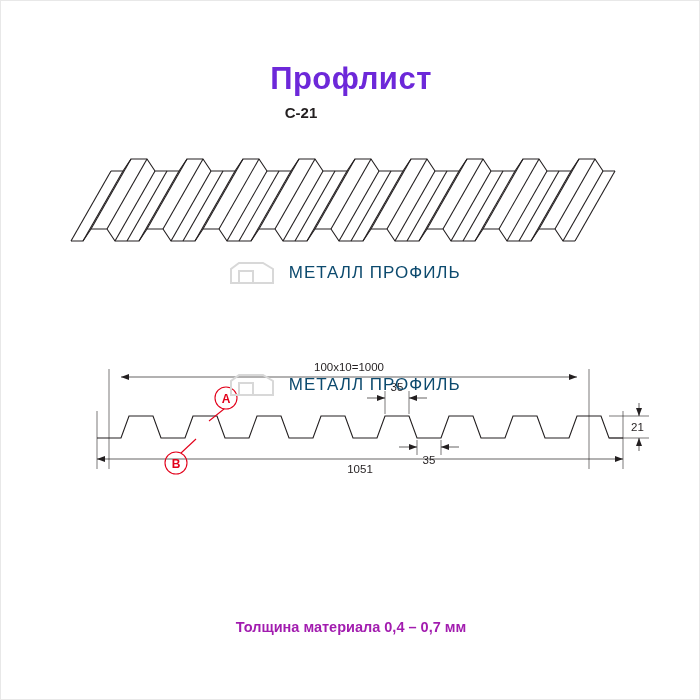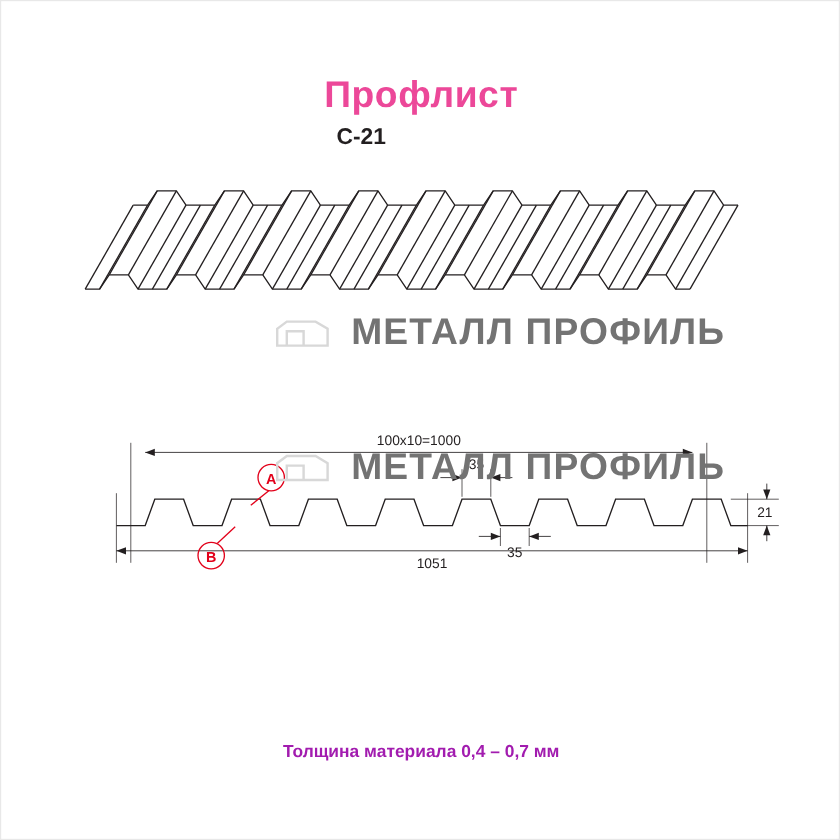--- a/index.html
+++ b/index.html
@@ -24,29 +24,29 @@
   }
   .title {
     position: absolute;
     top: 60px;
     left: 0;
     width: 700px;
     text-align: center;
     font-size: 31px;
     font-weight: bold;
     letter-spacing: 0.5px;
-    color: #ec4899;
+    color: #6d28d9;
   }
   .subtitle {
     position: absolute;
     top: 103px;
     left: 0;
     width: 600px;
     text-align: center;
-    font-size: 19px;
+    font-size: 15px;
     font-weight: bold;
     color: #231f20;
   }
   .footer-note {
     position: absolute;
     top: 618px;
     left: 0;
     width: 700px;
     text-align: center;
     font-size: 14.5px;
@@ -64,23 +64,23 @@
     position: absolute;
     top: 350px;
     left: 60px;
     width: 590px;
     height: 150px;
   }
   .watermark {
     position: absolute;
     pointer-events: none;
     user-select: none;
-    color: #737373;
-    font-size: 31px;
-    font-weight: bold;
+    color: #0c4a6e;
+    font-size: 17px;
+    font-weight: normal;
     letter-spacing: 1px;
     white-space: nowrap;
   }
   .wm1 {
     top: 258px;
     left: 228px;
   }
   .wm2 {
     top: 370px;
     left: 228px;

